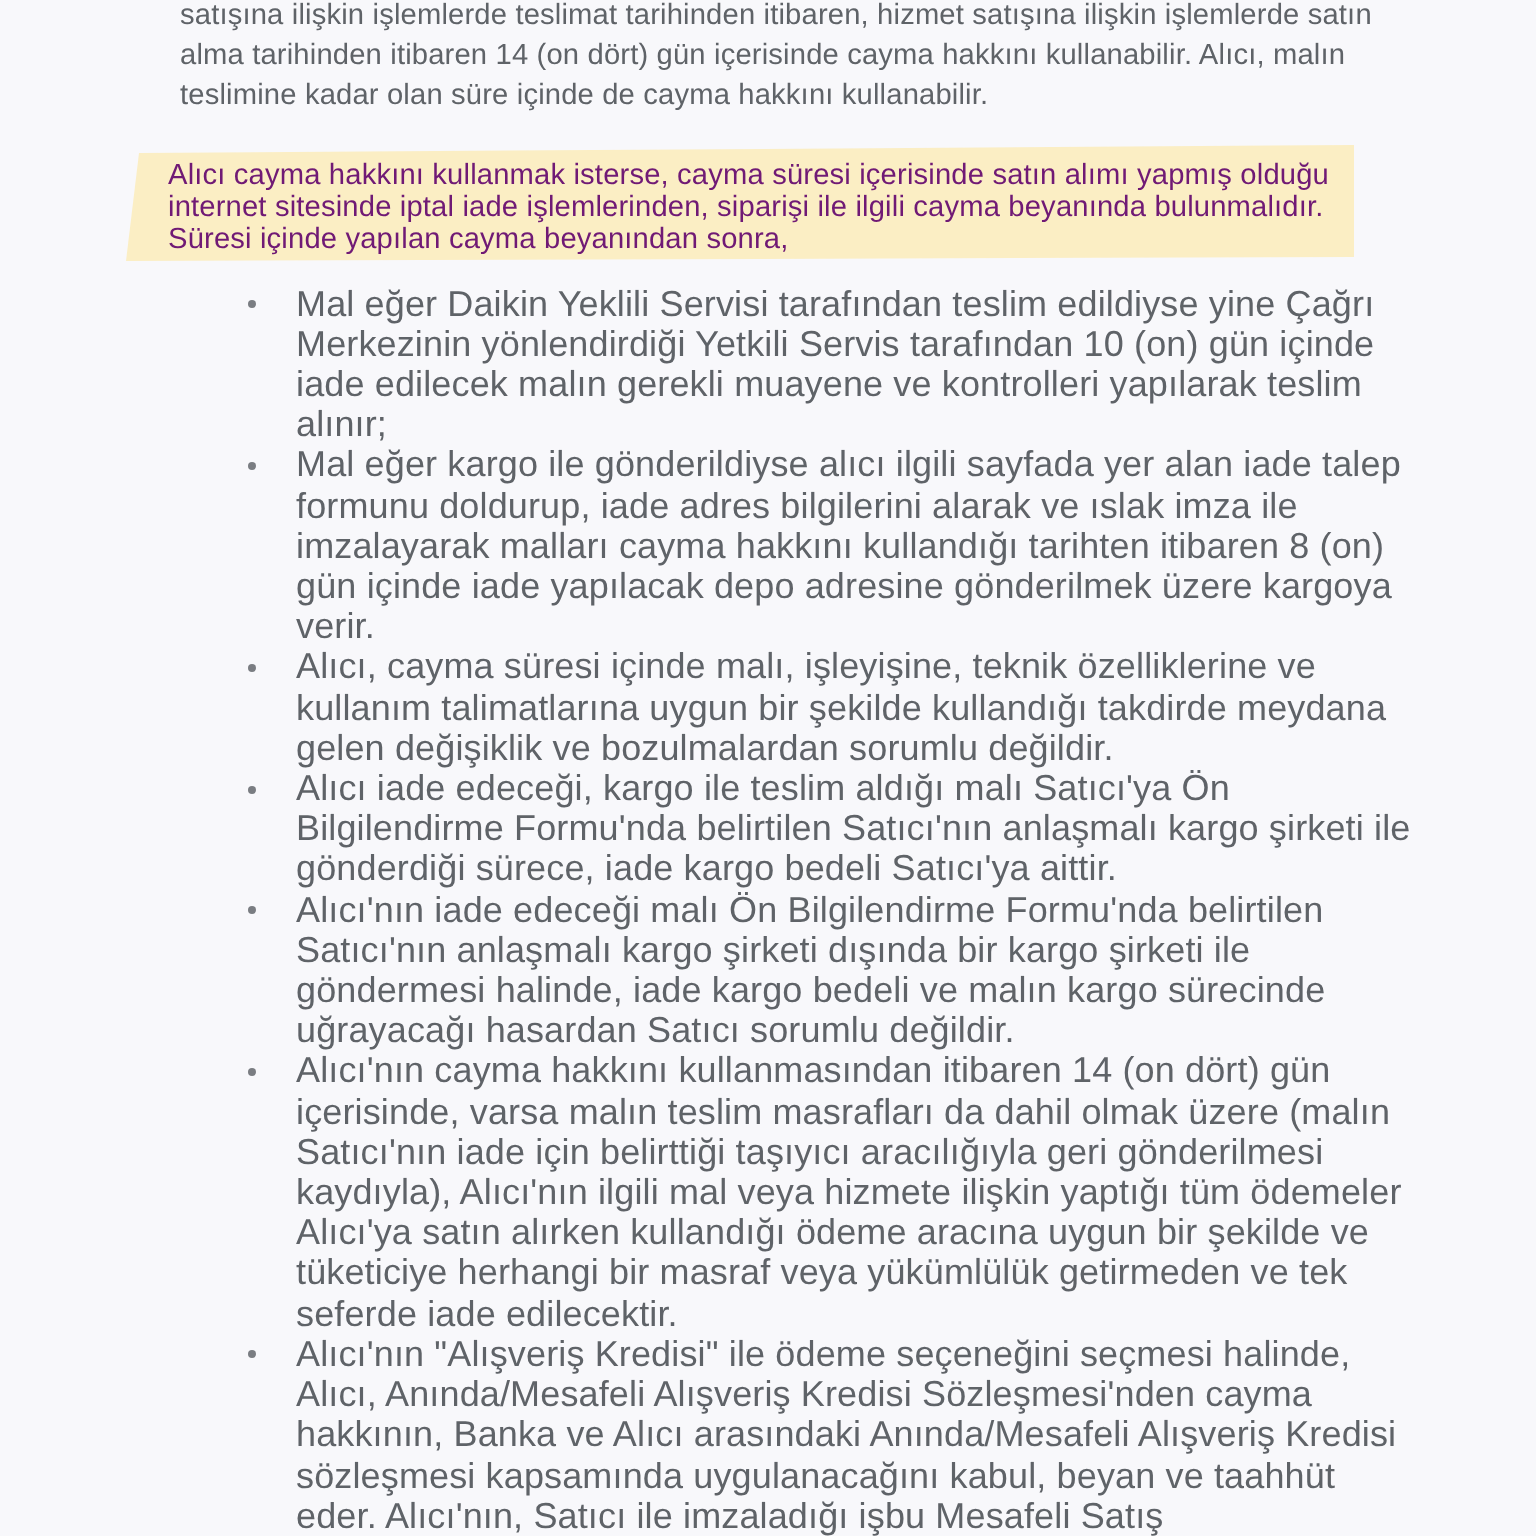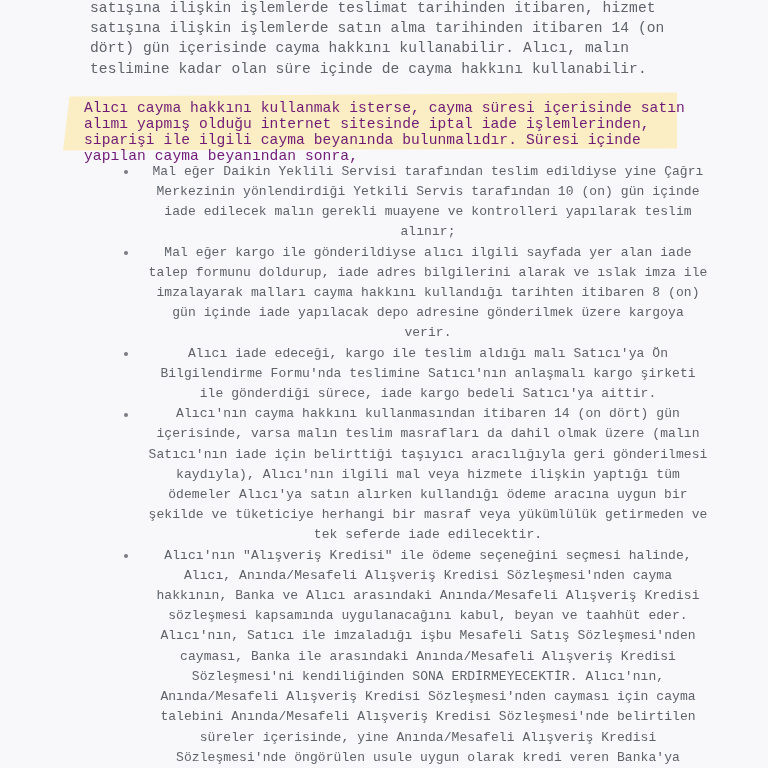--- a/index.html
+++ b/index.html
@@ -16,21 +16,20 @@
     color: #5f6368;
     -webkit-font-smoothing: antialiased;
   }
 
   .page {
     position: relative;
     width: 768px;
     height: 768px;
     background: #f8f8fb;
     overflow: hidden;
-    font-family: Liberation Mono, monospace;
   }
 
   .doc-body {
     position: absolute;
     left: 0;
     top: 0;
     width: 768px;
   }
 
   
@@ -73,25 +72,25 @@
   
   .bullet-list {
     list-style: none;
     margin: 9px 0 0 0;
     padding: 0 60px 0 0;
   }
   .bullet-item {
     position: relative;
     margin: 0 0 0 0;
     padding: 0 0 0 148px;
-    font-size: 13px;
+    font-size: 18px;
     line-height: 20.2px;
     color: #5f6368;
     letter-spacing: 0.07px;
-    text-align: center;
+    text-align: left;
   }
   .bullet-item::before {
     content: "";
     position: absolute;
     left: 124px;
     top: 8.5px;
     width: 4px;
     height: 4px;
     border-radius: 50%;
     background: #7a7d82;
@@ -111,19 +110,21 @@
     <div class="highlight-wrap">
       <svg class="highlight-shape" viewBox="0 0 768 62" preserveAspectRatio="none">
         <path d="M69.5,5.5 L677,1.5 L677,57.5 L63,59.5 Z" fill="#fbeec4"></path>
       </svg>
       <p class="highlight-text">Alıcı cayma hakkını kullanmak isterse, cayma süresi içerisinde satın alımı yapmış olduğu internet sitesinde iptal iade işlemlerinden, siparişi ile ilgili cayma beyanında bulunmalıdır. Süresi içinde yapılan cayma beyanından sonra,</p>
     </div>
 
     <ul class="bullet-list">
       <li class="bullet-item">Mal eğer Daikin Yeklili Servisi tarafından teslim edildiyse yine Çağrı Merkezinin yönlendirdiği Yetkili Servis tarafından 10 (on) gün içinde iade edilecek malın gerekli muayene ve kontrolleri yapılarak teslim alınır;</li>
       <li class="bullet-item">Mal eğer kargo ile gönderildiyse alıcı ilgili sayfada yer alan iade talep formunu doldurup, iade adres bilgilerini alarak ve ıslak imza ile imzalayarak malları cayma hakkını kullandığı tarihten itibaren 8 (on) gün içinde iade yapılacak depo adresine gönderilmek üzere kargoya verir.</li>
-      <li class="bullet-item">Alıcı iade edeceği, kargo ile teslim aldığı malı Satıcı'ya Ön Bilgilendirme Formu'nda teslimine Satıcı'nın anlaşmalı kargo şirketi ile gönderdiği sürece, iade kargo bedeli Satıcı'ya aittir.</li>
+      <li class="bullet-item">Alıcı, cayma süresi içinde malı, işleyişine, teknik özelliklerine ve kullanım talimatlarına uygun bir şekilde kullandığı takdirde meydana gelen değişiklik ve bozulmalardan sorumlu değildir.</li>
+      <li class="bullet-item">Alıcı iade edeceği, kargo ile teslim aldığı malı Satıcı'ya Ön Bilgilendirme Formu'nda belirtilen Satıcı'nın anlaşmalı kargo şirketi ile gönderdiği sürece, iade kargo bedeli Satıcı'ya aittir.</li>
+      <li class="bullet-item">Alıcı'nın iade edeceği malı Ön Bilgilendirme Formu'nda belirtilen Satıcı'nın anlaşmalı kargo şirketi dışında bir kargo şirketi ile göndermesi halinde, iade kargo bedeli ve malın kargo sürecinde uğrayacağı hasardan Satıcı sorumlu değildir.</li>
       <li class="bullet-item">Alıcı'nın cayma hakkını kullanmasından itibaren 14 (on dört) gün içerisinde, varsa malın teslim masrafları da dahil olmak üzere (malın Satıcı'nın iade için belirttiği taşıyıcı aracılığıyla geri gönderilmesi kaydıyla), Alıcı'nın ilgili mal veya hizmete ilişkin yaptığı tüm ödemeler Alıcı'ya satın alırken kullandığı ödeme aracına uygun bir şekilde ve tüketiciye herhangi bir masraf veya yükümlülük getirmeden ve tek seferde iade edilecektir.</li>
       <li class="bullet-item">Alıcı'nın "Alışveriş Kredisi" ile ödeme seçeneğini seçmesi halinde, Alıcı, Anında/Mesafeli Alışveriş Kredisi Sözleşmesi'nden cayma hakkının, Banka ve Alıcı arasındaki Anında/Mesafeli Alışveriş Kredisi sözleşmesi kapsamında uygulanacağını kabul, beyan ve taahhüt eder.  Alıcı'nın, Satıcı ile imzaladığı işbu Mesafeli Satış Sözleşmesi'nden cayması, Banka ile arasındaki Anında/Mesafeli Alışveriş Kredisi Sözleşmesi'ni kendiliğinden SONA ERDİRMEYECEKTİR.  Alıcı'nın, Anında/Mesafeli Alışveriş Kredisi Sözleşmesi'nden cayması için cayma talebini Anında/Mesafeli Alışveriş Kredisi Sözleşmesi'nde belirtilen süreler içerisinde, yine Anında/Mesafeli Alışveriş Kredisi Sözleşmesi'nde öngörülen usule uygun olarak kredi veren Banka'ya</li>
     </ul>
 
   </div>
 </div>
 
 </body></html>

